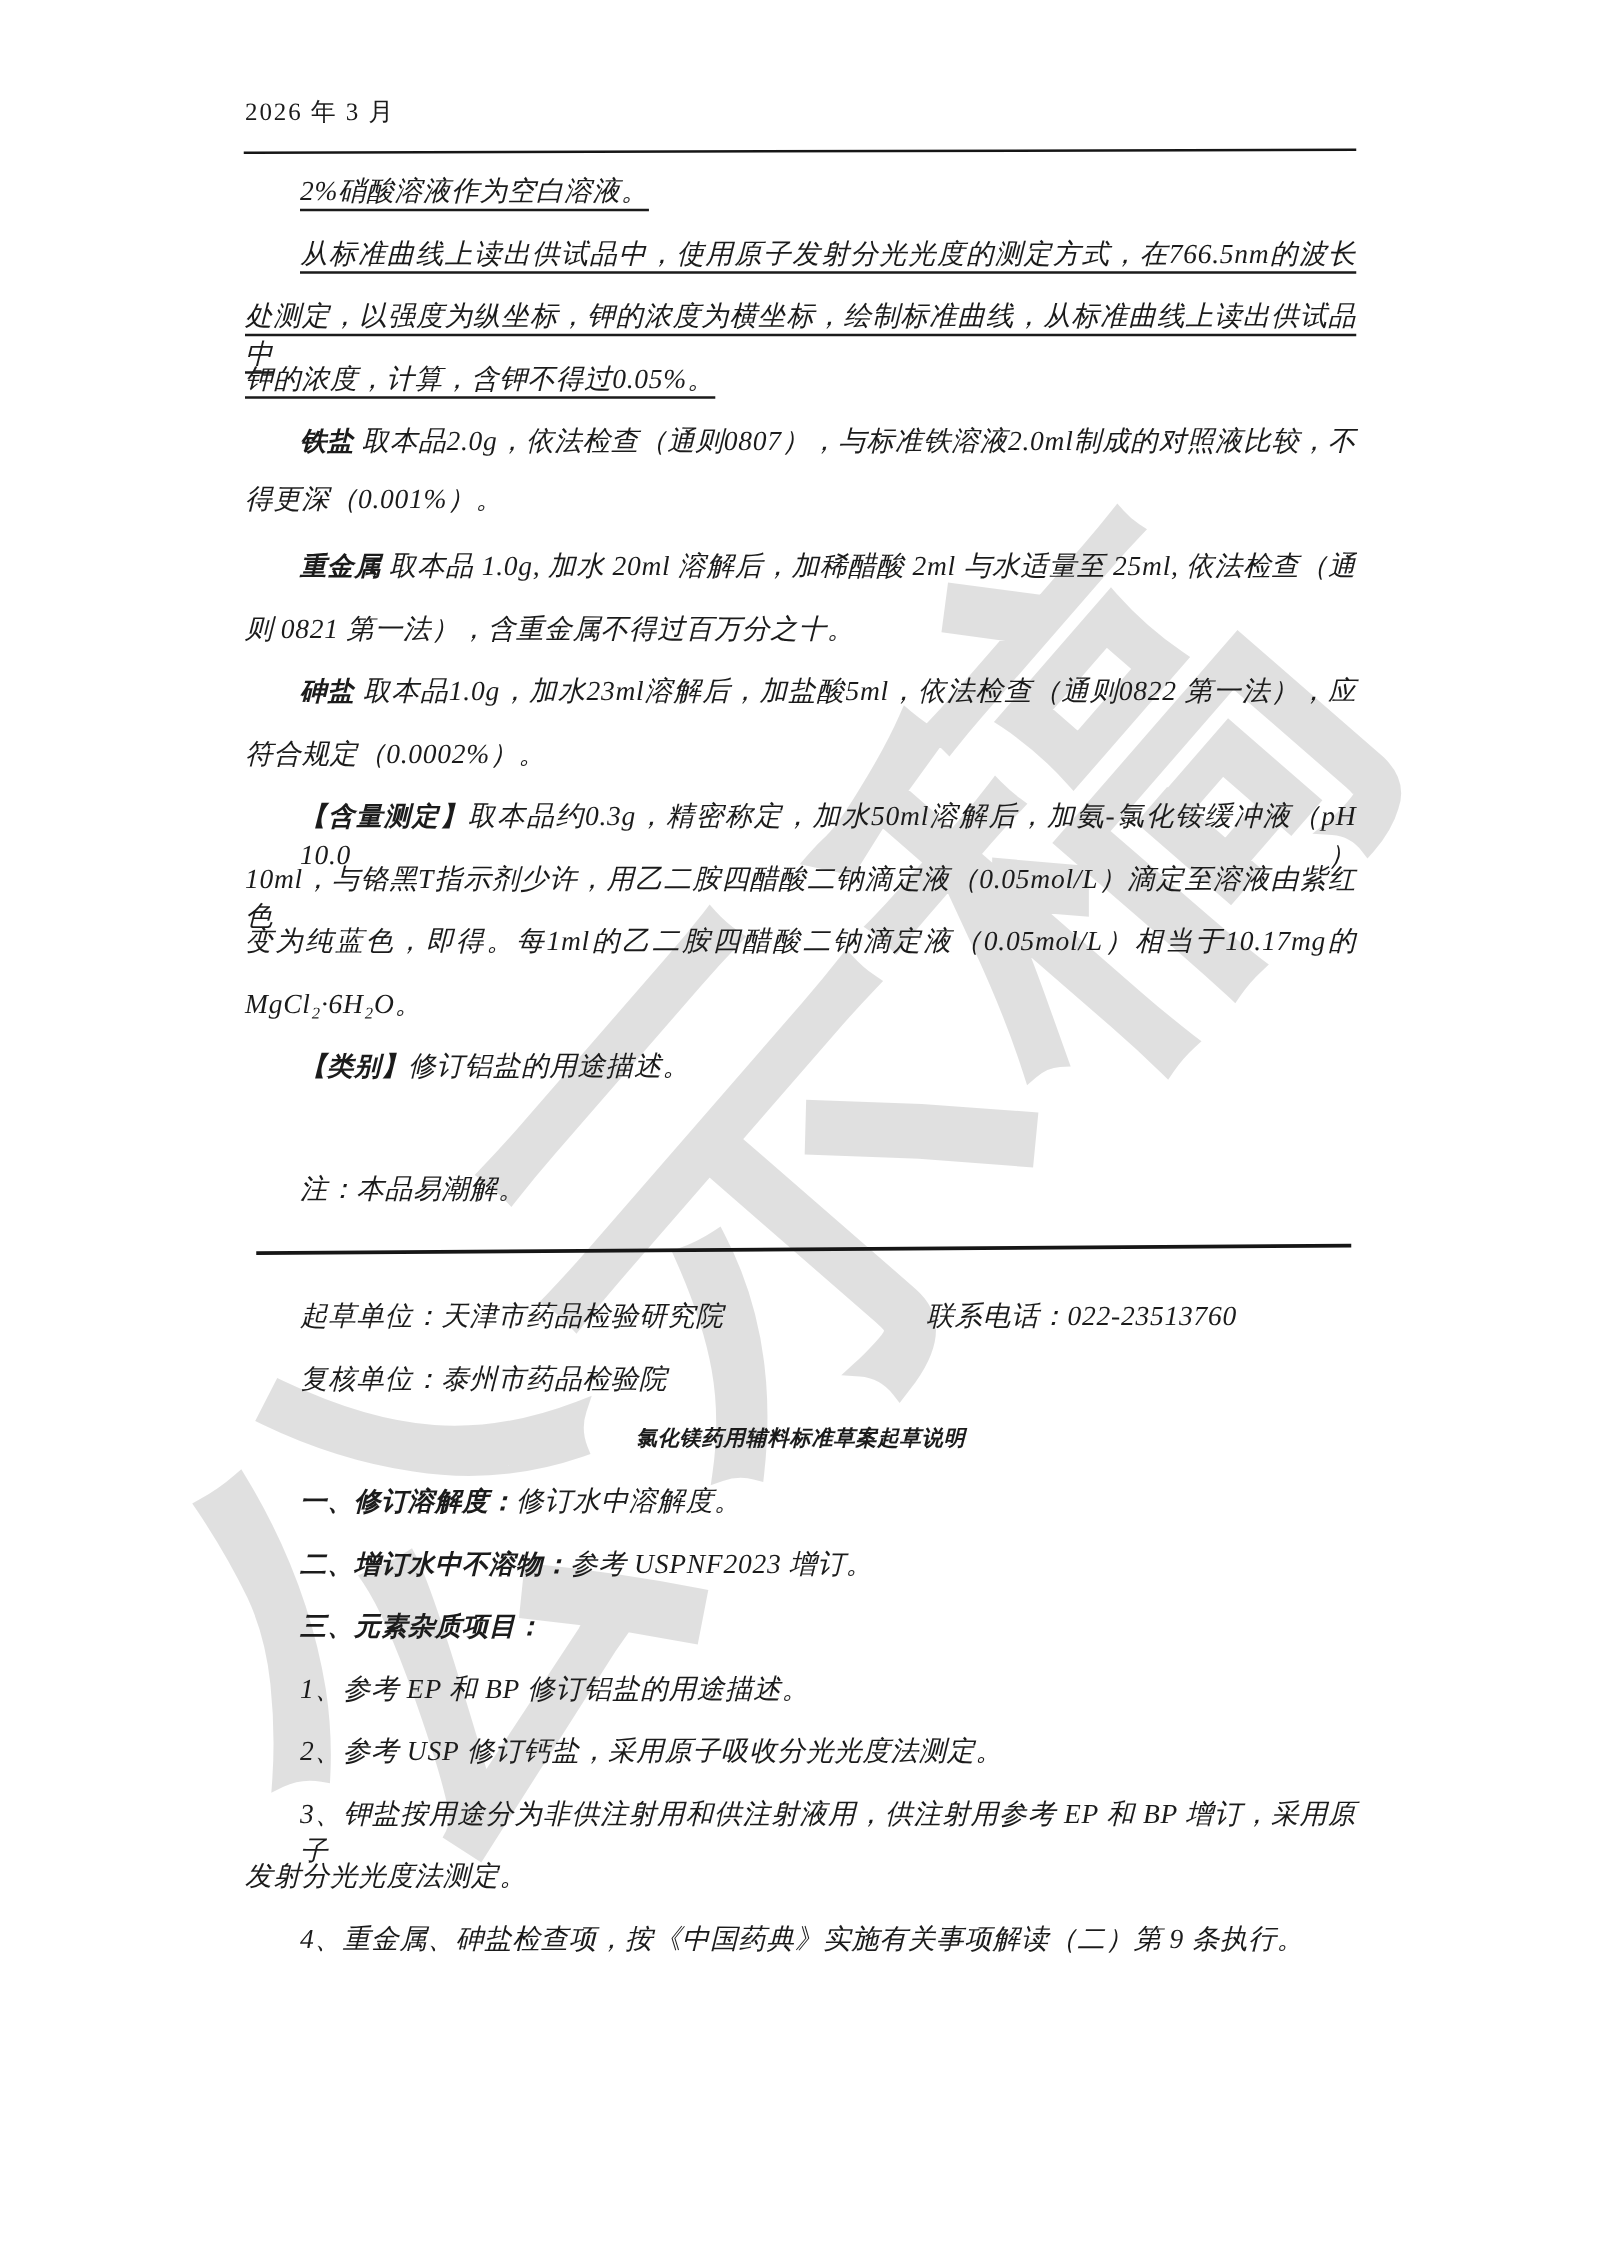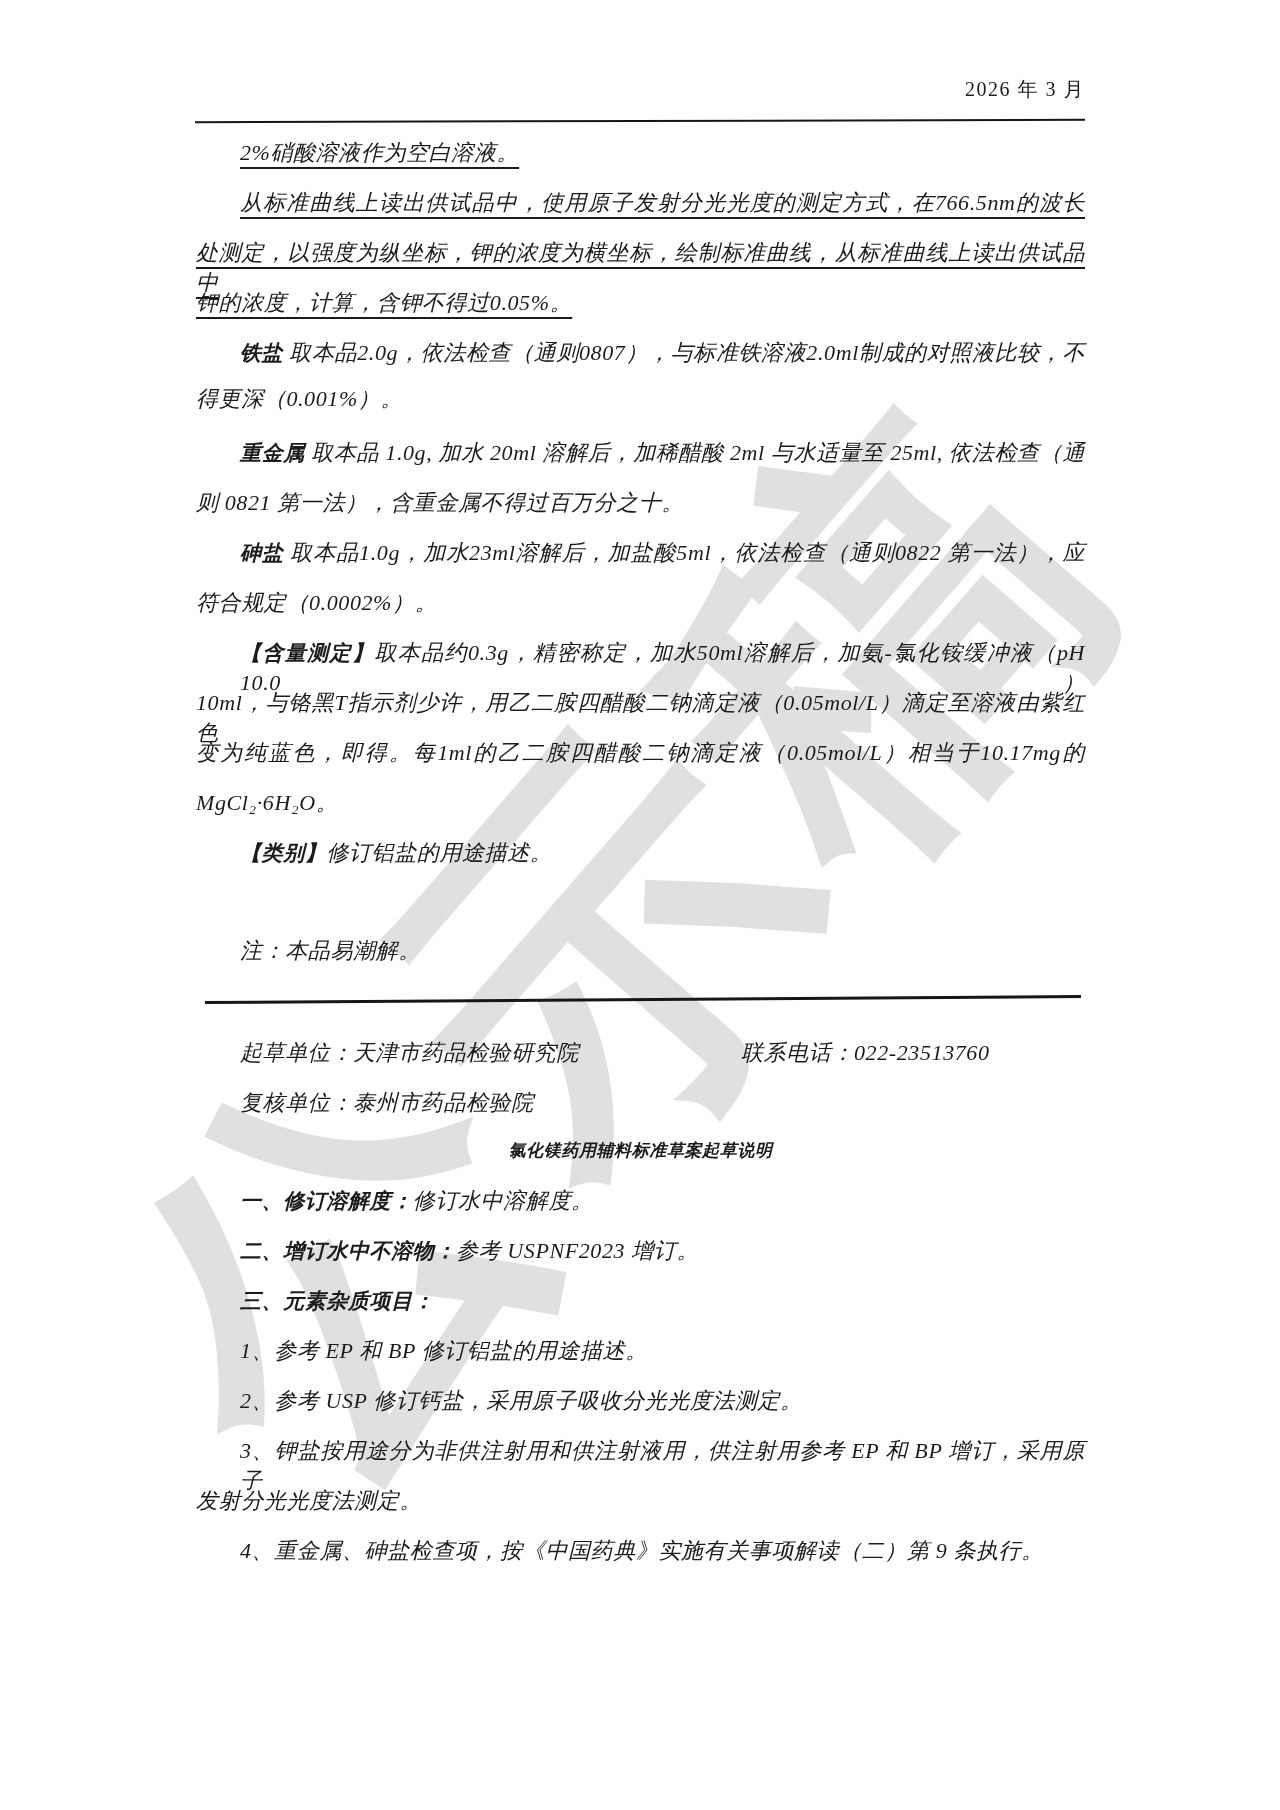--- a/index.html
+++ b/index.html
@@ -6,21 +6,21 @@
   .page{
     position:relative;
     width:1280px;height:1810px;
     background:#ffffff;
     overflow:hidden;
     font-family:"Liberation Serif","DejaVu Serif",serif;
     color:#1b1b1b;
   }
   .date{
     position:absolute;left:196px;top:76px;width:889px;
-    text-align:right;font-size:20px;letter-spacing:1.5px;
+    font-size:20px;letter-spacing:1.5px;
   }
   .rule-top{
     position:absolute;left:195px;top:120px;width:890px;height:2px;
     background:#161616;transform:rotate(-0.15deg);
   }
   .rule-mid{
     position:absolute;left:205px;top:998px;width:876px;height:2.5px;
     background:#161616;transform:rotate(-0.4deg);
   }
   .watermark{

